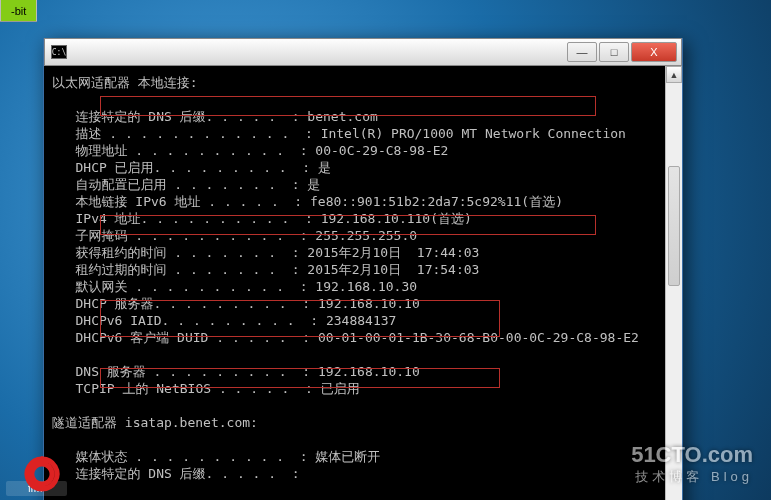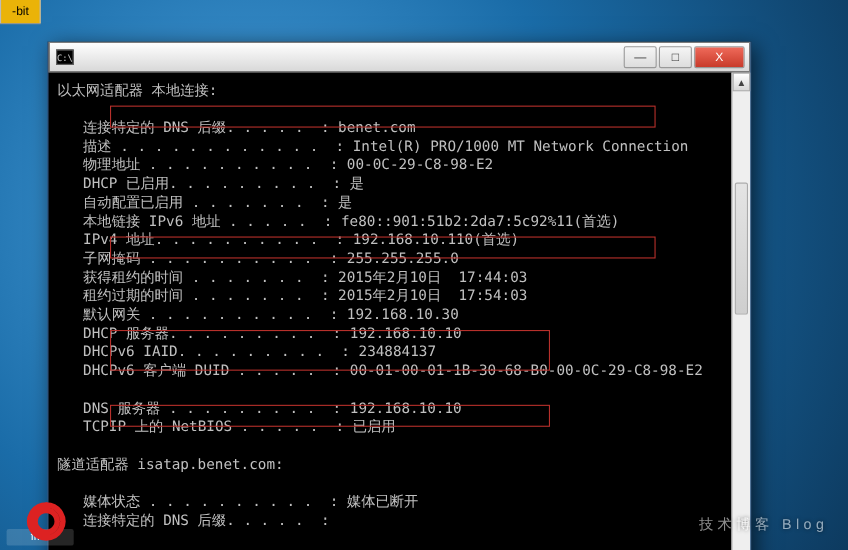--- a/index.html
+++ b/index.html
@@ -1,19 +1,19 @@
 <!DOCTYPE html>
 <html><head>
 <meta charset="utf-8">
 <style>
   * { margin:0; padding:0; box-sizing:border-box; }
   body { width:771px; height:500px; overflow:hidden; font-family:"Microsoft YaHei",Tahoma,sans-serif; background:#1a6ca8; position:relative; }
   .desktop { position:absolute; inset:0; background:radial-gradient(circle at 30% 40%, #4da3df 0%, #1a6ca8 50%, #0d3a5f 100%); }
   .tabs { position:absolute; top:0; left:0; height:22px; background:#f0f0f0; display:flex; border-bottom:1px solid #999; font-size:11px; }
-  .tab { display:flex; align-items:center; gap:4px; padding:2px 10px; border-right:1px solid #bbb; background:#eab308; }
+  .tab { display:flex; align-items:center; gap:4px; padding:2px 10px; border-right:1px solid #bbb; background:#84cc16; }
   .tab.first { border-left:1px solid #bbb; }
   .tab svg { width:12px; height:12px; }
   .taskbtn { position:absolute; bottom:4px; left:6px; font-size:10px; color:#fff; background:rgba(255,255,255,.15); padding:2px 22px; border-radius:2px; }
   .logo-red { position:absolute; bottom:8px; left:24px; width:36px; height:36px; }
   .watermark { position:absolute; right:18px; bottom:14px; text-align:right; color:#fff; font-size:22px; font-weight:bold; opacity:.55; text-shadow:0 0 4px #000; }
   .watermark .sub { font-size:13px; font-weight:normal; letter-spacing:4px; display:block; }
   
   .cmd { position:absolute; left:43px; top:38px; width:640px; background:#000; border:1px solid #3a6ea5; border-top:none; box-shadow:4px 4px 18px rgba(0,0,0,.6); }
   .titlebar { height:28px; background:linear-gradient(#fefefe,#d8d8d8); display:flex; align-items:center; padding:0 4px 0 6px; font-size:12px; color:#222; border:1px solid #888; }
   .titlebar .cmd-icon { width:16px; height:14px; background:#000; border:1px solid #666; margin-right:6px; display:flex; align-items:center; justify-content:center; color:#ccc; font-size:8px; font-family:monospace; }
@@ -94,14 +94,15 @@
 
   </div>
 </div>
 
 <div class="taskbtn"><span>fm7</span></div>
 <svg class="logo-red" viewBox="0 0 36 36">
     <path d="M18 3 a15 15 0 1 0 .1 0 M18 8 a10 10 0 1 1 -.1 0" fill="none" stroke="#d22" stroke-width="5" stroke-linecap="round"></path>
   </svg>
 
 <div class="watermark">
+  <span>51CTO.com</span>
   <span class="sub">技术博客    Blog</span>
 </div>
 
 </body></html>

